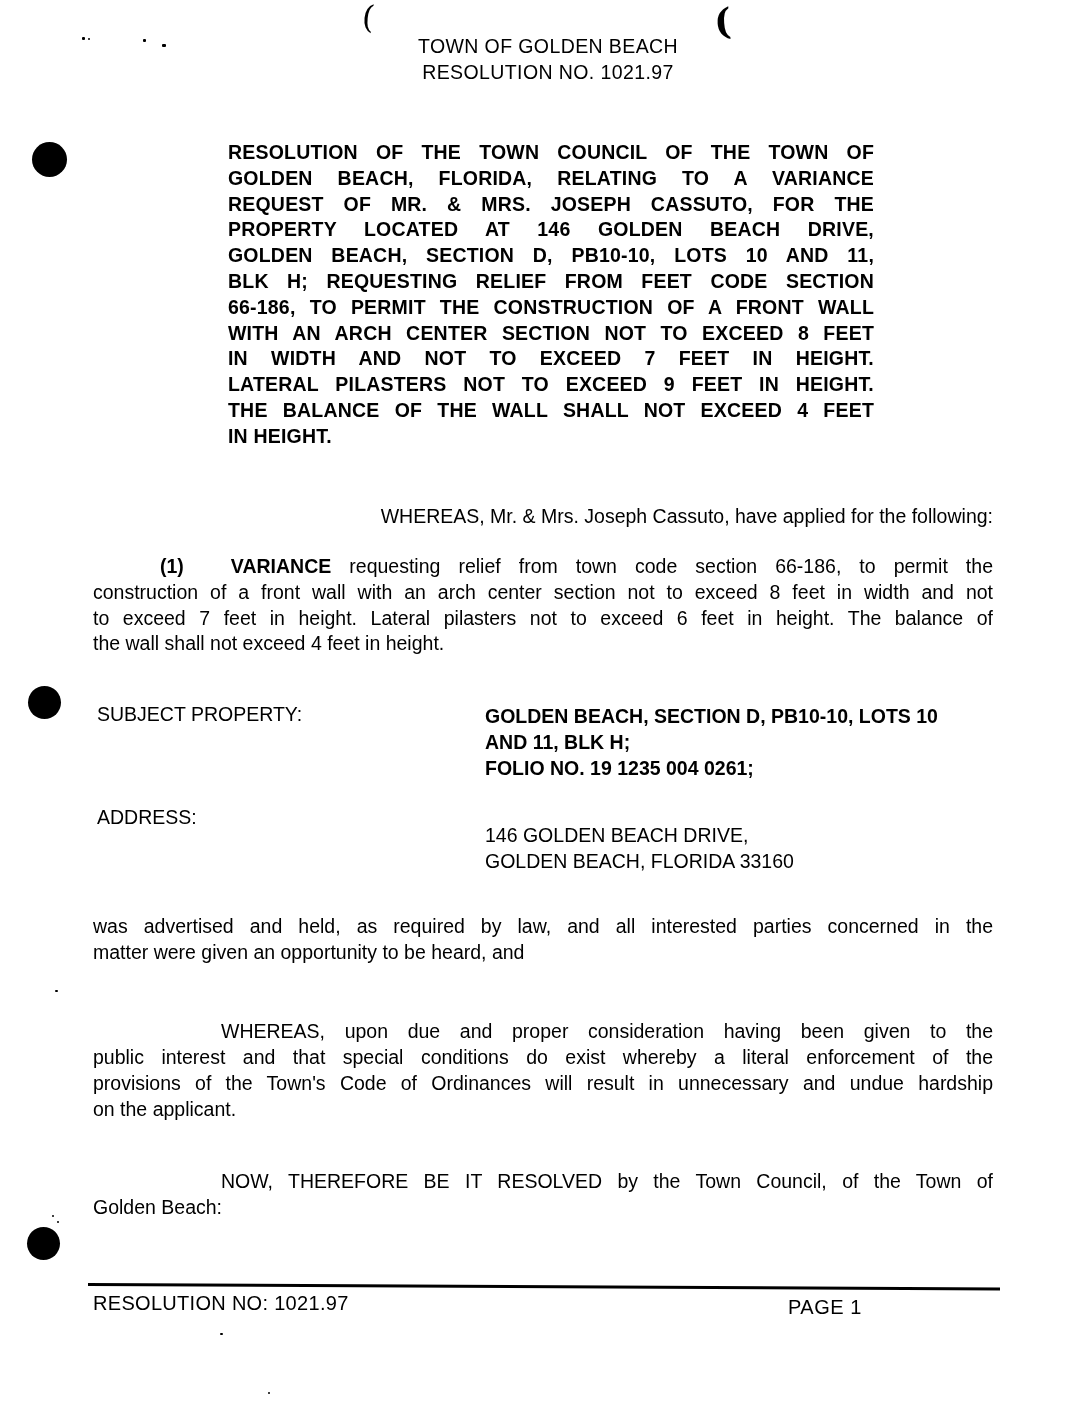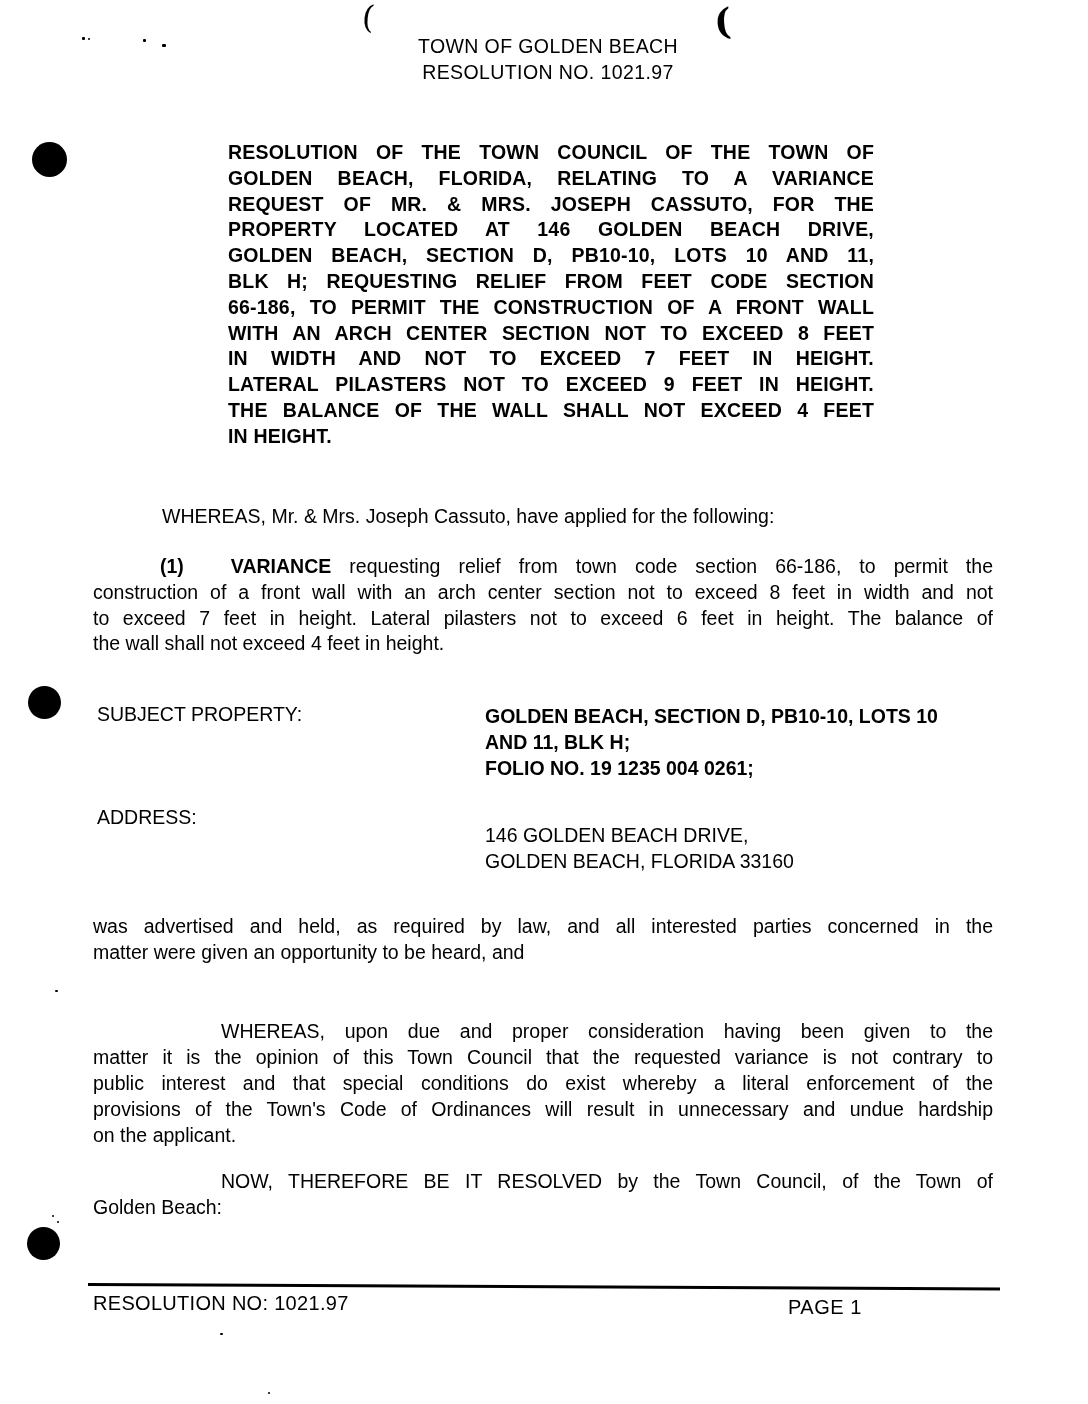--- a/index.html
+++ b/index.html
@@ -23,21 +23,21 @@
     font-weight:bold;font-size:19.5px;line-height:25.8px;
     letter-spacing:0.2px;
   }
   .jline{text-align:justify;text-align-last:justify;}
   .lline{text-align:left;}
   
   .body-par{
     position:absolute;left:93px;width:900px;
     font-size:19.5px;line-height:26px;
   }
-  .ind-sm{padding-left:69px;}
+  .ind-sm{padding-left:69px;text-align:right;}
   .ind-lg{padding-left:128px;}
   .b{font-weight:bold;}
   .tabgap{display:inline-block;width:47px;}
   .prop-label{position:absolute;left:97px;font-size:19.5px;}
   .prop-value{position:absolute;left:485px;font-size:19.5px;line-height:26px;}
   .bold-col{font-weight:bold;}
   
   .footer-rule{
     position:absolute;left:88px;top:1283px;width:912px;height:3px;
     background:#000;transform:rotate(0.28deg);transform-origin:left center;
@@ -123,21 +123,20 @@
     <div>GOLDEN BEACH, FLORIDA 33160</div>
   </div>
 
   <div class="body-par" style="top:913px;">
     <div class="jline">was advertised and held, as required by law, and all interested parties concerned in the</div>
     <div class="lline">matter were given an opportunity to be heard, and</div>
   </div>
 
   <div class="body-par" style="top:1018px;">
     <div class="jline ind-lg">WHEREAS, upon due and proper consideration having been given to the</div>
-    <div class="jline">matter it is the opinion of this Town Council that the requested variance is not contrary to</div>
     <div class="jline">public interest and that special conditions do exist whereby a literal enforcement of the</div>
     <div class="jline">provisions of the Town's Code of Ordinances will result in unnecessary and undue hardship</div>
     <div class="lline">on the applicant.</div>
   </div>
 
   <div class="body-par" style="top:1168px;">
     <div class="jline ind-lg">NOW, THEREFORE BE IT RESOLVED by the Town Council, of the Town of</div>
     <div class="lline">Golden Beach:</div>
   </div>
 

